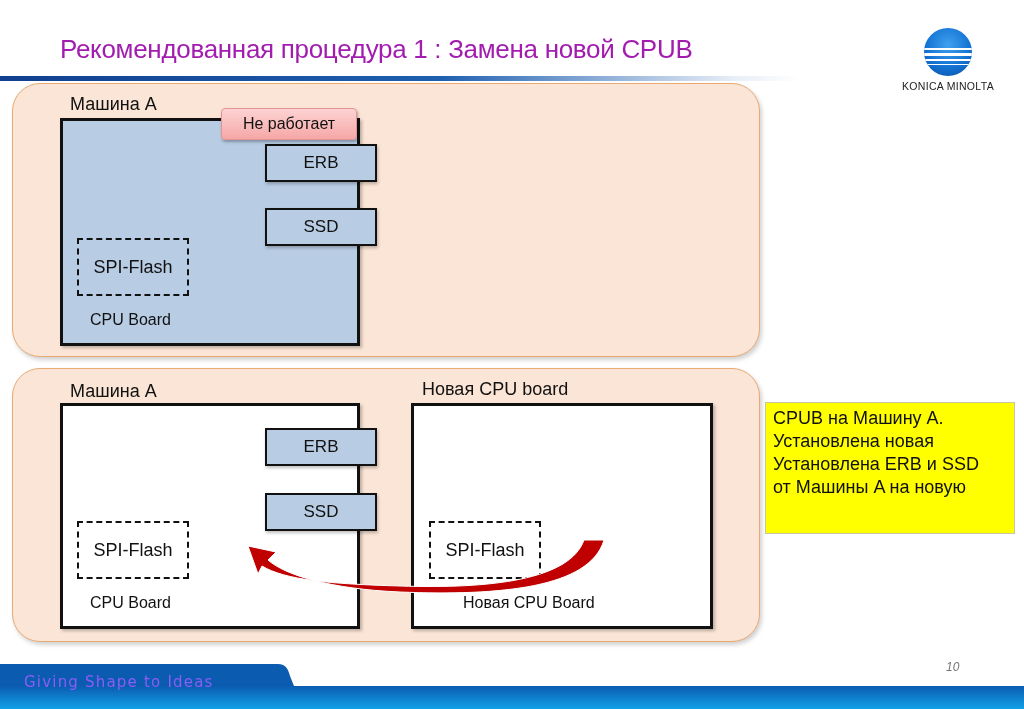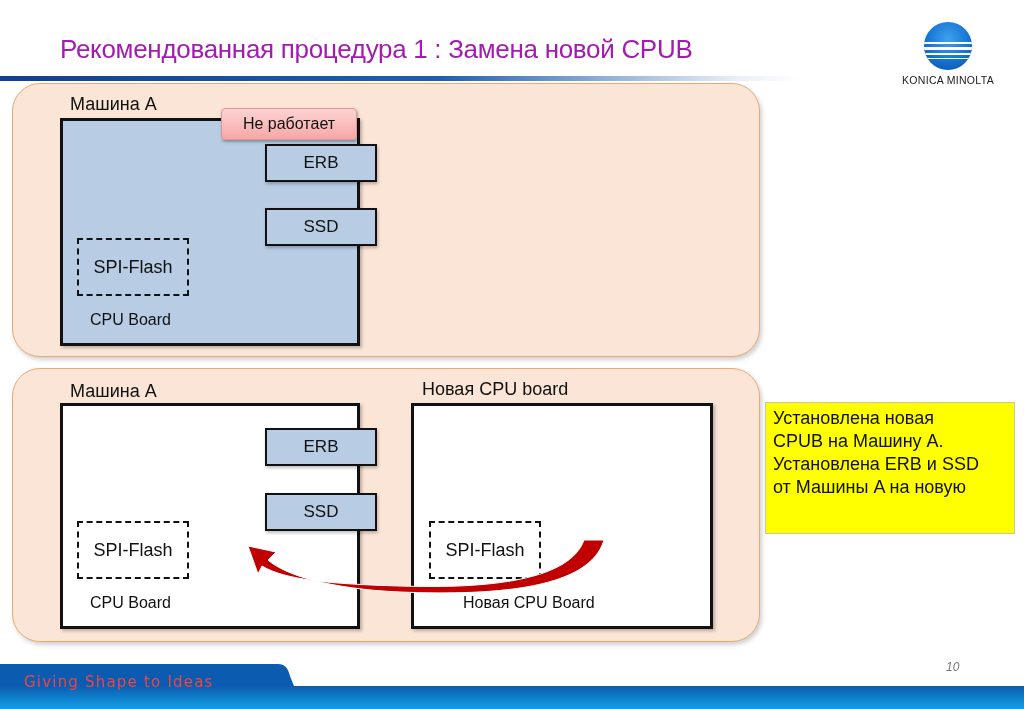--- a/index.html
+++ b/index.html
@@ -1,39 +1,39 @@
 <!DOCTYPE html>
 <html><head>
 <meta charset="utf-8">
 <style>
   html,body{margin:0;padding:0;}
   body{width:1024px;height:709px;position:relative;overflow:hidden;background:#fff;font-family:"Liberation Sans",sans-serif;}
   .title{position:absolute;left:60px;top:34px;font-size:26px;color:#a21caf;letter-spacing:-0.3px;}
   .title-rule{position:absolute;left:0;top:76px;width:800px;height:5px;background:linear-gradient(to right,#123f8f 0%,#1e5fb0 55%,rgba(200,215,235,0.4) 92%,rgba(255,255,255,0) 100%);}
-  .logo{position:absolute;left:888px;top:20px;width:120px;height:70px;}
+  .logo{position:absolute;left:888px;top:26px;width:120px;height:70px;}
   .logo-globe{position:absolute;left:36px;top:2px;width:48px;height:48px;border-radius:50%;
     background:radial-gradient(circle at 50% 35%,#3fa0ee 0%,#1474d4 55%,#0b4fa6 100%);overflow:hidden;}
   .logo-globe .stripe{position:absolute;left:0;width:100%;background:#fff;}
   .logo-text{position:absolute;left:0;top:54px;width:120px;text-align:center;font-size:10.5px;color:#222;letter-spacing:0.3px;white-space:nowrap;}
   .panel{position:absolute;background:#fbe5d6;border:1.5px solid #e8a973;border-radius:28px;box-shadow:2px 3px 4px rgba(0,0,0,0.18);}
   .panel1{left:12px;top:83px;width:746px;height:272px;}
   .panel2{left:12px;top:368px;width:746px;height:272px;}
   .board{position:absolute;border:3px solid #111;box-shadow:2px 2px 3px rgba(0,0,0,0.25);}
   .board.blue{background:#b8cce4;}
   .board.white{background:#fff;}
   .lbl{position:absolute;font-size:18px;color:#111;}
   .chip{position:absolute;width:108px;height:34px;border:2.5px solid #111;background:#b8cce4;display:flex;align-items:center;justify-content:center;font-size:17px;color:#111;box-shadow:1px 2px 3px rgba(0,0,0,0.25);margin-left:45px;}
   .flash{position:absolute;width:108px;height:54px;border:2.5px dashed #111;display:flex;align-items:center;justify-content:center;font-size:18px;color:#111;}
   .boardname{position:absolute;font-size:16px;color:#111;}
   .badge{position:absolute;left:221px;top:108px;width:134px;height:30px;background:linear-gradient(#fdd3d3,#f6a7a7);border:1px solid #e39595;border-radius:4px;box-shadow:1px 2px 3px rgba(0,0,0,0.3);display:flex;align-items:center;justify-content:center;font-size:16px;color:#111;}
   .note{position:absolute;left:765px;top:402px;width:250px;height:132px;background:#ffff00;border:1px solid #c8c8a0;padding:4px 7px;box-sizing:border-box;font-size:18px;line-height:23px;color:#111;}
   .note div{white-space:nowrap;}
   .footer-bar{position:absolute;left:0;top:686px;width:1024px;height:23px;background:linear-gradient(#0b5cb0,#12a0e6);}
   .footer-tab{position:absolute;left:0;top:664px;width:300px;height:45px;}
-  .footer-text{position:absolute;left:24px;top:673px;font-size:15px;color:#ef4444;letter-spacing:1.2px;font-family:"DejaVu Sans",sans-serif;}
+  .footer-text{position:absolute;left:24px;top:673px;font-size:15px;color:#8b5cf6;letter-spacing:1.2px;font-family:"DejaVu Sans",sans-serif;}
   .page-num{position:absolute;left:946px;top:660px;font-size:12px;color:#777;font-style:italic;}
   svg.arrow{position:absolute;left:0;top:0;pointer-events:none;}
 </style>
 </head>
 <body>
 
 <div class="title">Рекомендованная процедура 1 : Замена новой CPUB</div>
 <div class="title-rule"></div>
 
 <div class="logo">
@@ -66,22 +66,22 @@
 <div class="lbl" style="left:422px;top:379px;">Новая CPU board</div>
 <div class="board white" style="left:411px;top:403px;width:296px;height:220px;"></div>
 <div class="flash" style="left:429px;top:521px;">SPI-Flash</div>
 <div class="boardname" style="left:463px;top:594px;">Новая CPU Board</div>
 
 <svg class="arrow" width="1024" height="709">
   <path d="M604,540 C590,588 500,596 400,592 C330,589 285,575 268,560 L276,552 L248,546 L258,574 L262,566 C285,580 330,584 400,586 C490,589 570,580 584,540 Z" fill="#c00000" stroke="#fff" stroke-width="1"></path>
 </svg>
 
 <div class="note">
+  <div>CPUB на Машину A.</div>
   <div>Установлена новая</div>
-  <div>CPUB на Машину A.</div>
   <div>Установлена ERB и SSD</div>
   <div>от Машины A на новую</div>
 </div>
 
 <svg class="footer-tab" viewBox="0 0 300 45">
   <path d="M0,0 L278,0 C285,0 288,4 290,12 L294,22 L300,22 L300,45 L0,45 Z" fill="#0b5cb0"></path>
 </svg>
 <div class="footer-bar"></div>
 <div class="footer-text">Giving Shape to Ideas</div>
 <div class="page-num">10</div>

